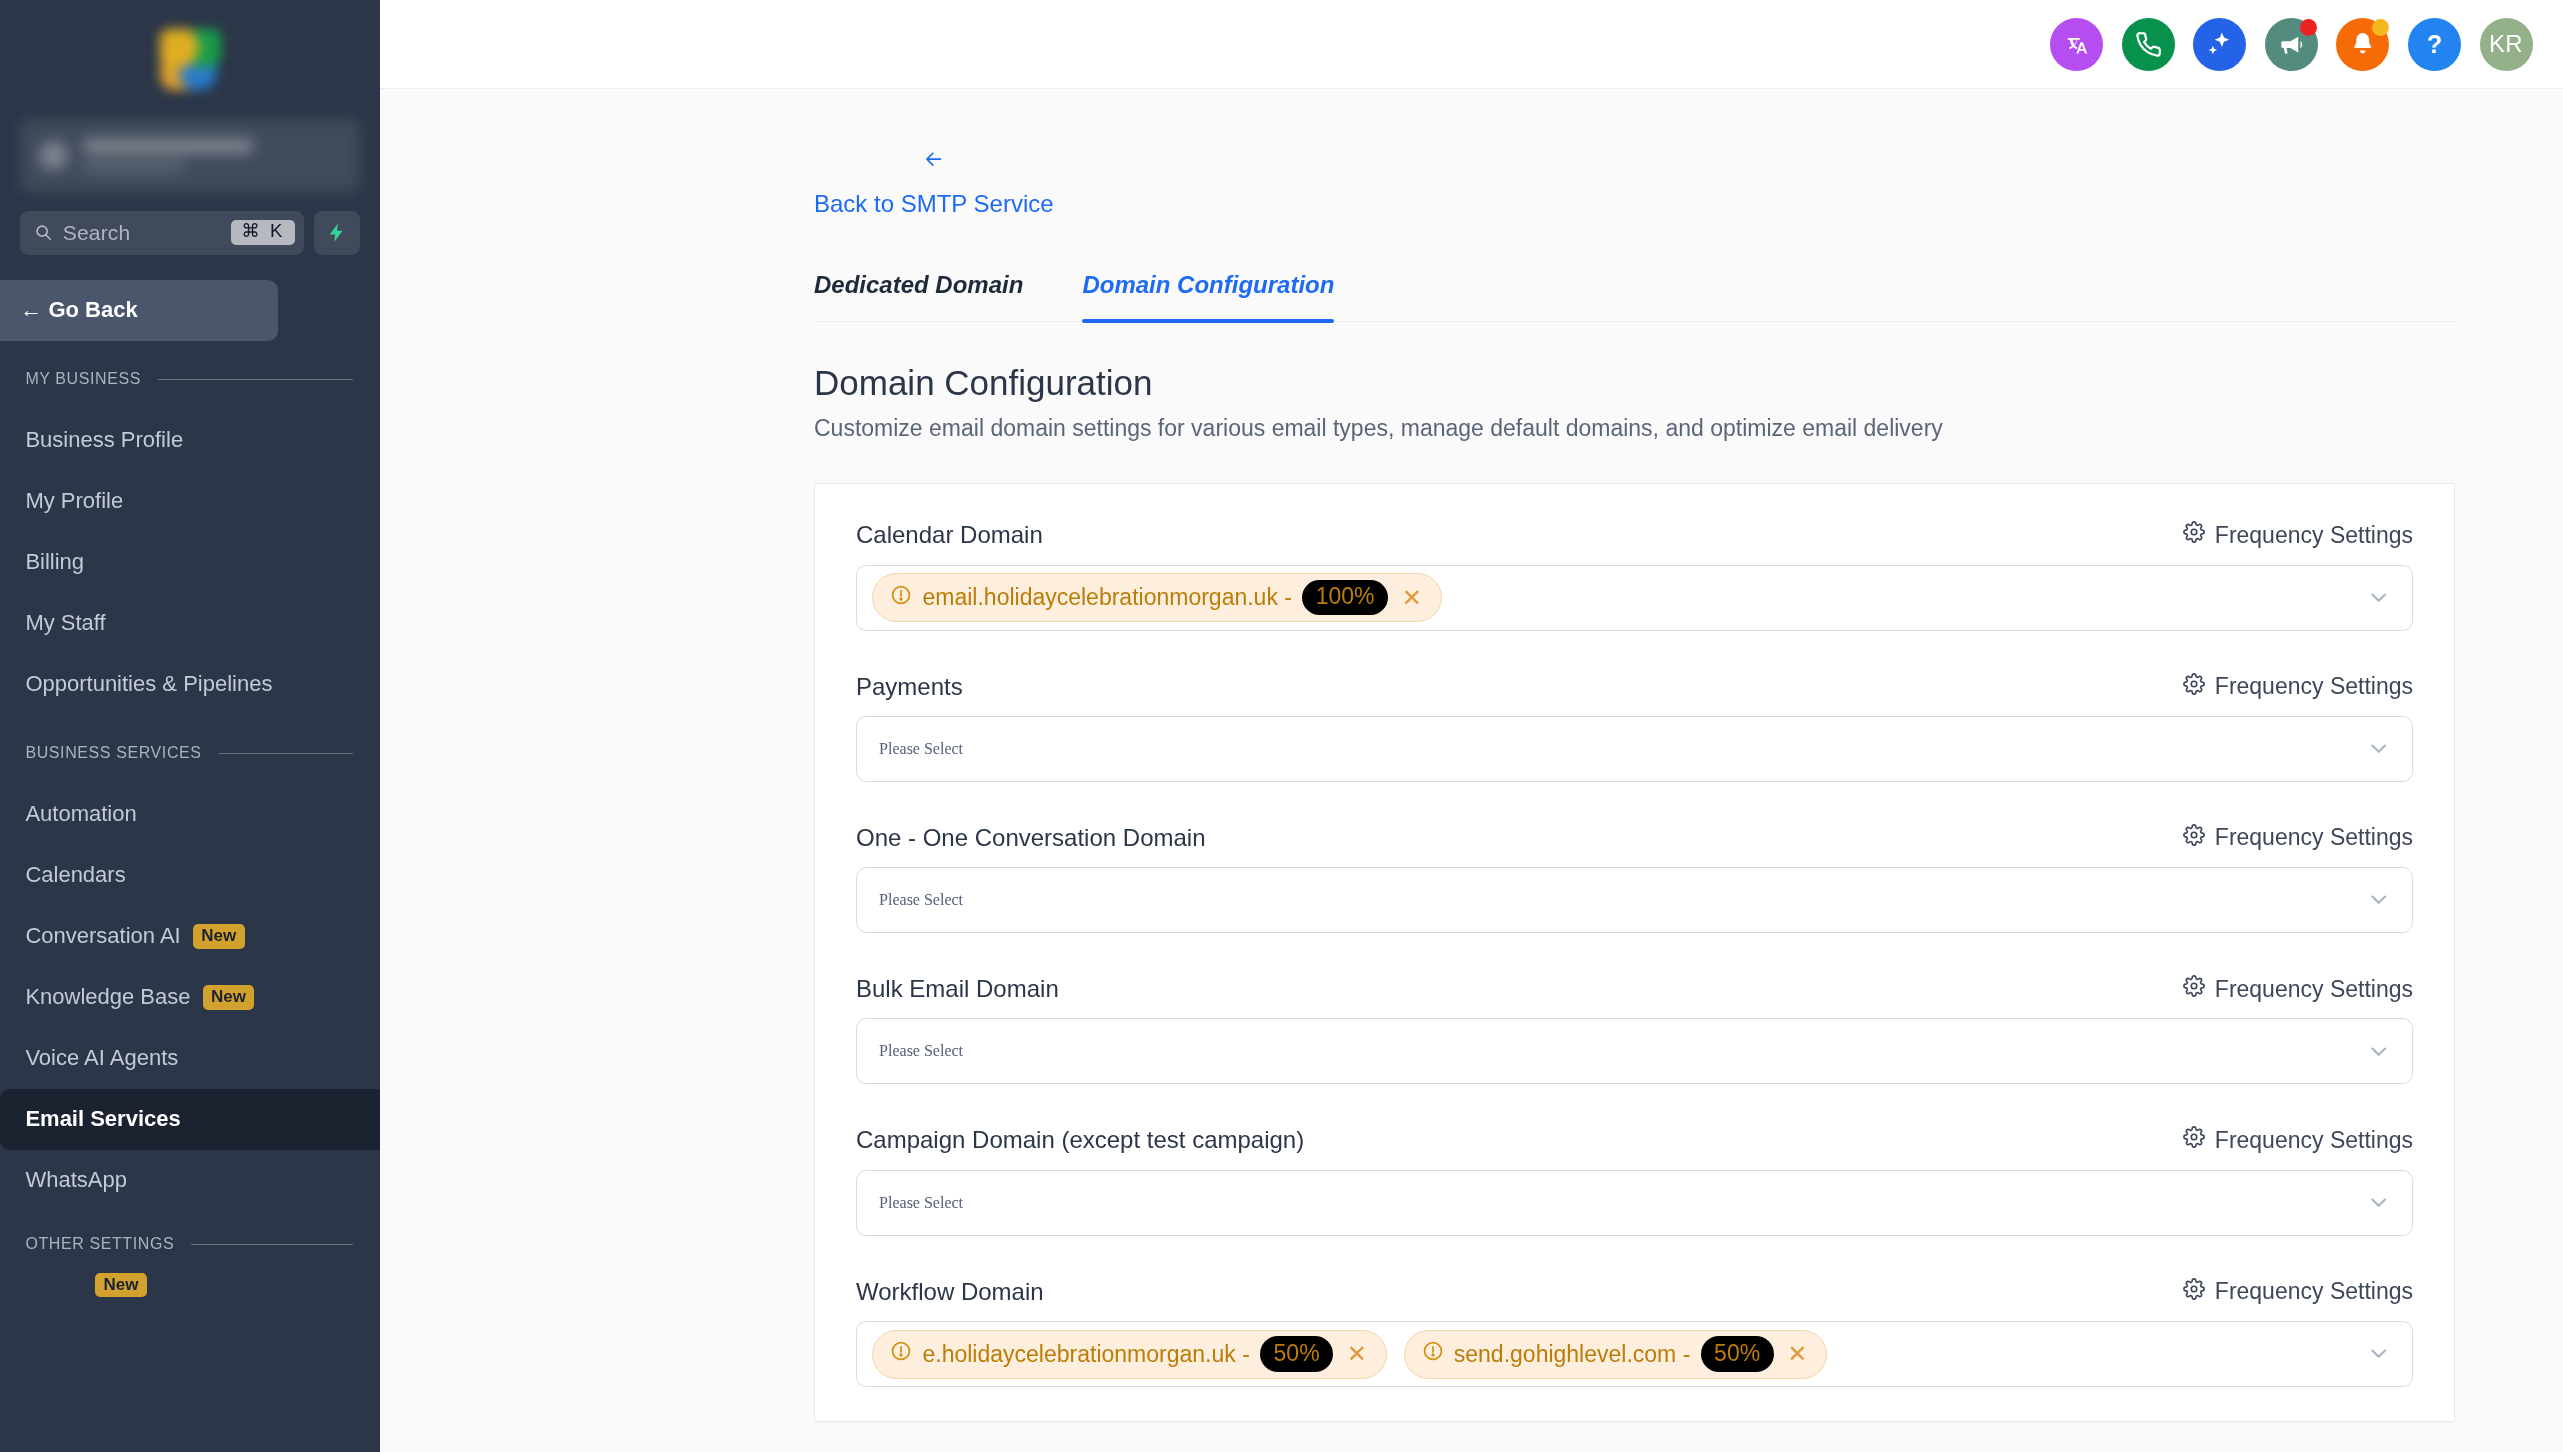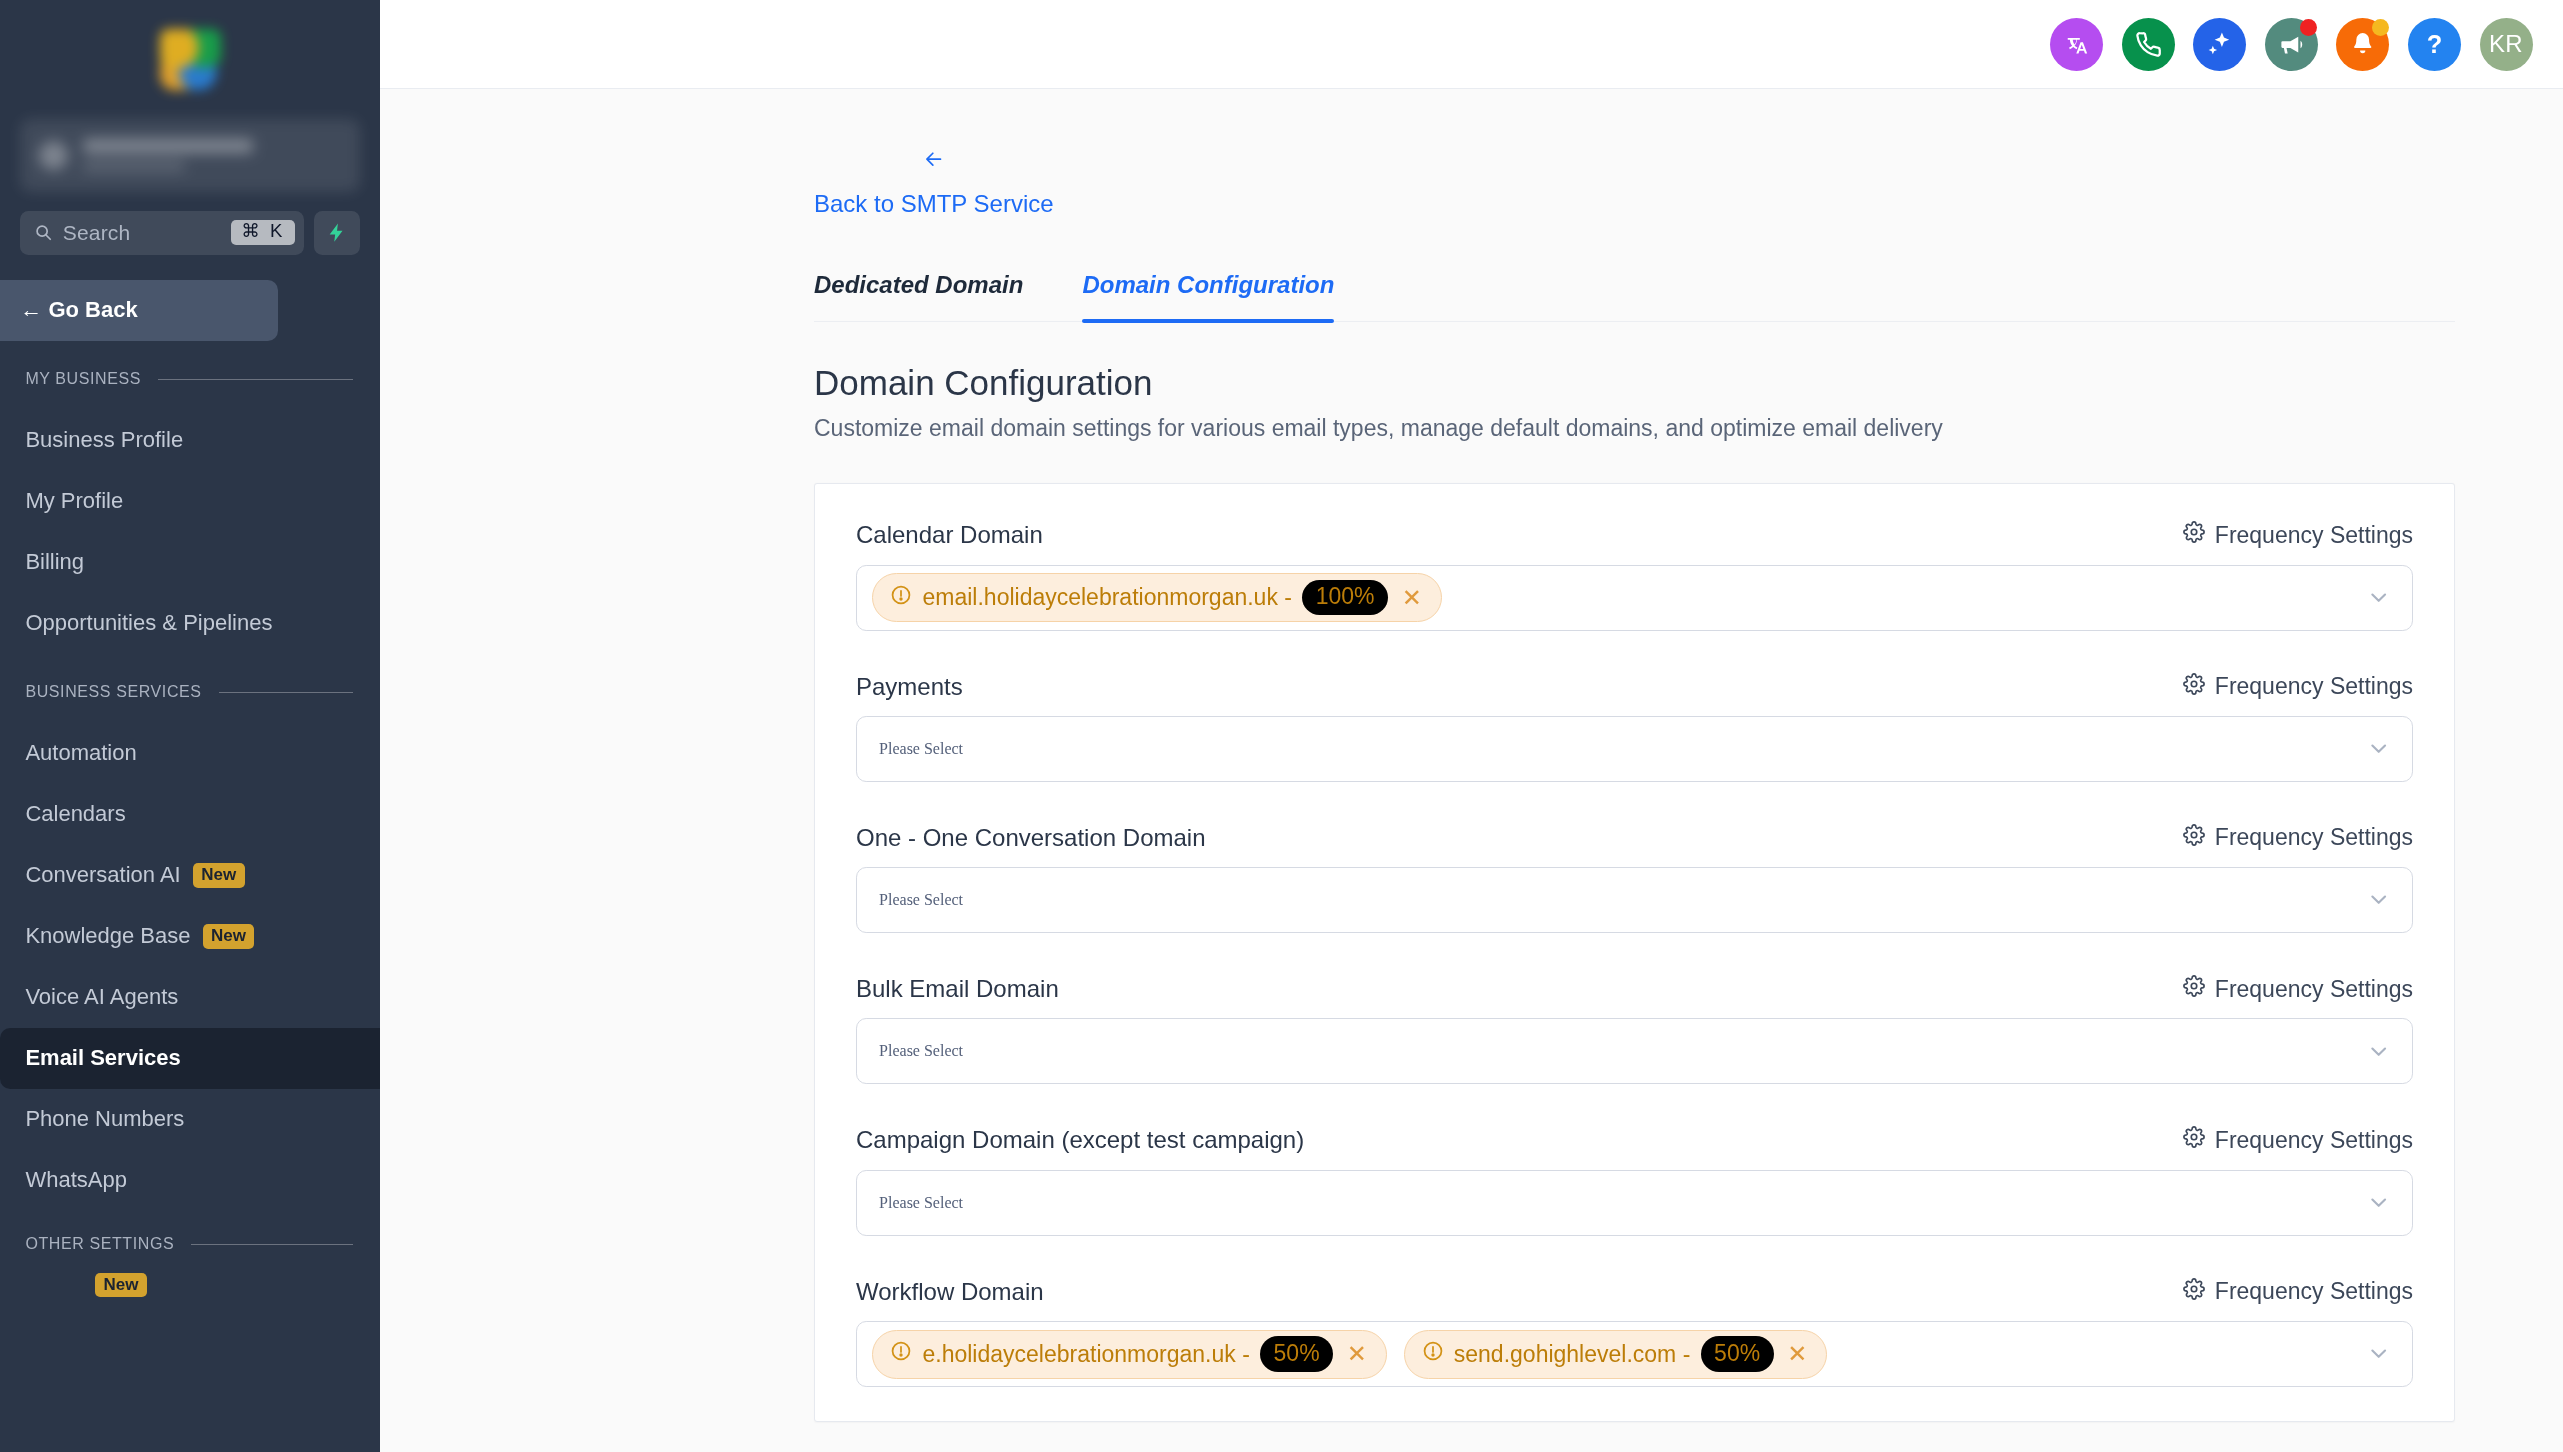--- a/index.html
+++ b/index.html
@@ -335,20 +335,23 @@
       <div class="nav-item">
         <span>Business Profile</span>
       </div>
       <div class="nav-item">
         <span>My Profile</span>
       </div>
       <div class="nav-item">
         <span>Billing</span>
       </div>
       <div class="nav-item">
+        <span>My Staff</span>
+      </div>
+      <div class="nav-item">
         <span>Opportunities &amp; Pipelines</span>
       </div>
     </div>
 
     <div class="nav-group">
       <div class="group-head">
         <span>BUSINESS SERVICES</span>
         <div class="rule"></div>
       </div>
       <div class="nav-item">
@@ -363,23 +366,20 @@
       </div>
       <div class="nav-item">
         <span>Knowledge Base</span>
         <span class="badge-new">New</span>
       </div>
       <div class="nav-item">
         <span>Voice AI Agents</span>
       </div>
       <div class="nav-item active">
         <span>Email Services</span>
-      </div>
-      <div class="nav-item">
-        <span>Phone Numbers</span>
       </div>
       <div class="nav-item">
         <span>WhatsApp</span>
       </div>
     </div>
 
     <div class="nav-group" style="margin-top:24px">
       <div class="group-head">
         <span>OTHER SETTINGS</span>
         <div class="rule"></div>

